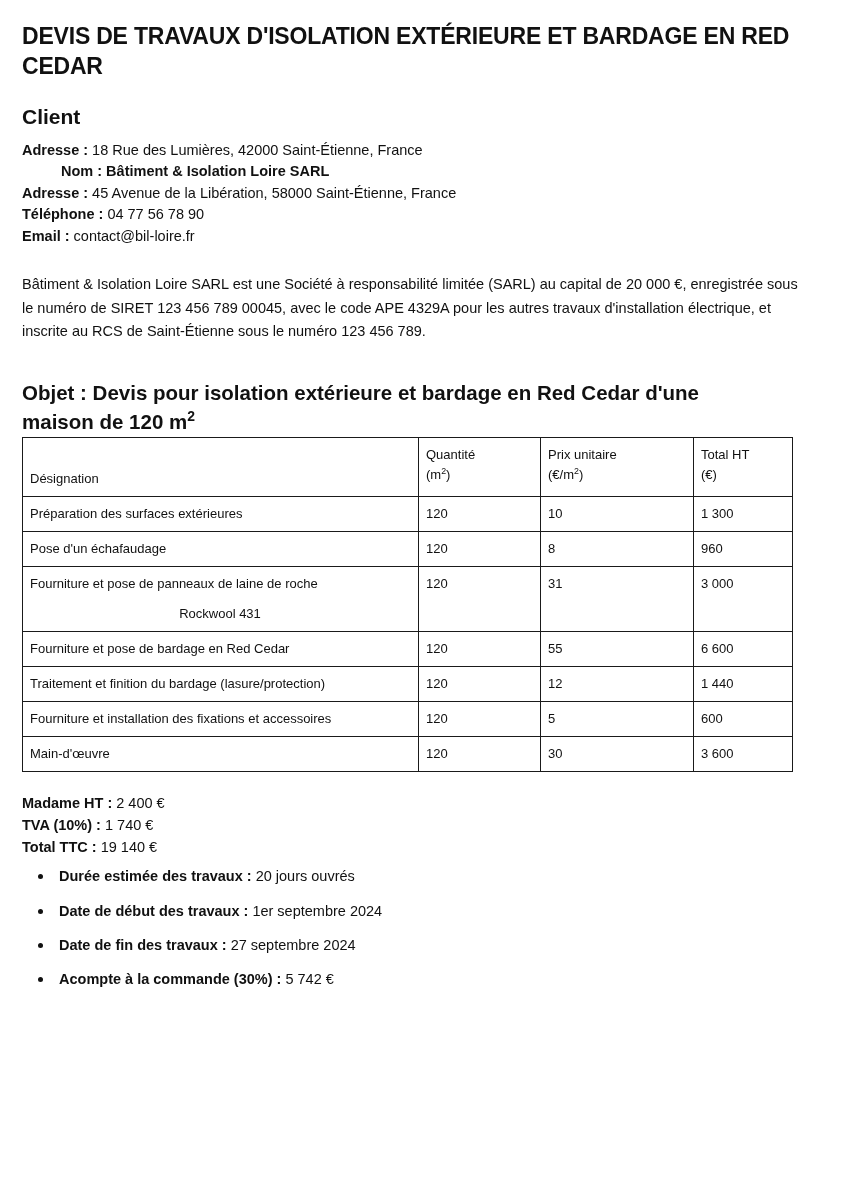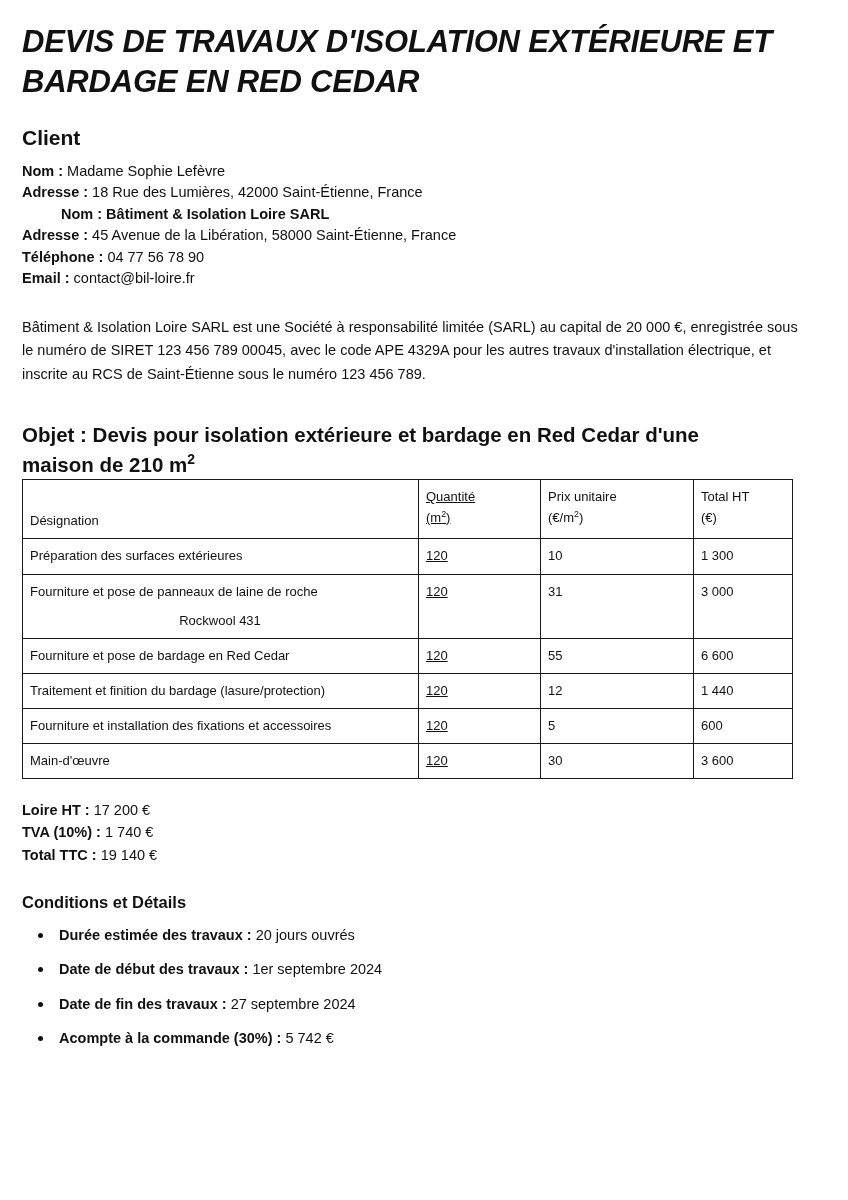--- a/index.html
+++ b/index.html
@@ -17,27 +17,26 @@
   .page {
     width: 848px;
     min-height: 1200px;
     box-sizing: border-box;
     padding: 22px 24px 10px 22px;
     position: relative;
   }
 
   
   .doc-title {
-    font-size: 31px;
+    font-size: 23px;
     font-weight: 700;
     line-height: 1.30;
     letter-spacing: -0.2px;
     margin: 0 0 19px 0;
     max-width: 806px;
-    font-style: italic;
   }
 
   
   .section-heading {
     font-size: 21px;
     font-weight: 700;
     line-height: 1.25;
     margin: 34px 0 10px 0;
   }
   .section-heading.first { margin-top: 22px; }
@@ -93,21 +92,21 @@
   }
   .devis-table thead th {
     vertical-align: top;
     height: 44px;
   }
   .devis-table thead th.col-designation {
     vertical-align: bottom;
   }
   .devis-table .hdr-l2 { display: block; }
   .col-designation { width: 380px; }
-  .col-qty { width: 106px; text-decoration: underline; }
+  .col-qty { width: 106px; }
   .col-price { width: 137px; }
   .col-total { width: 83px; }
   .devis-table tbody td { height: 19px; }
   .cell-line2 { display: block; margin-top: 9px; text-align: center; }
 
   
   .totals {
     font-size: 14.5px;
     line-height: 1.52;
     margin: 20px 0 0 0;
@@ -143,36 +142,35 @@
 </style>
 </head>
 <body>
 
 <div class="page">
 
   <h1 class="doc-title">DEVIS DE TRAVAUX D'ISOLATION EXTÉRIEURE ET BARDAGE EN RED CEDAR</h1>
 
   <h2 class="section-heading first">Client</h2>
   <div class="info-block">
-    <div class="info-line"><span class="lbl">Nom :</span><span> Madame Sophie Lefèvre</span></div>
     <div class="info-line"><span class="lbl">Adresse :</span><span> 18 Rue des Lumières, 42000 Saint-Étienne, France</span></div>
   </div>
 
   <div class="info-block">
     <div class="info-line all-bold">Nom : Bâtiment &amp; Isolation Loire SARL</div>
     <div class="info-line"><span class="lbl">Adresse :</span><span> 45 Avenue de la Libération, 58000 Saint-Étienne, France</span></div>
     <div class="info-line"><span class="lbl">Téléphone :</span><span> 04 77 56 78 90</span></div>
     <div class="info-line"><span class="lbl">Email :</span><span> contact@bil-loire.fr</span></div>
   </div>
 
   <p class="legal-paragraph">Bâtiment &amp; Isolation Loire SARL est une Société à responsabilité limitée (SARL) au capital de 20 000 €, enregistrée sous le numéro de SIRET 123 456 789 00045, avec le code APE 4329A pour les autres travaux d'installation électrique, et inscrite au RCS de Saint-Étienne sous le numéro 123 456 789.</p>
 
   <h2 class="objet-heading">
     <span>Objet : Devis pour isolation extérieure et bardage en Red Cedar d'une</span><br>
-    <span><span>maison de 210 m</span><sup>2</sup></span>
+    <span><span>maison de 120 m</span><sup>2</sup></span>
   </h2>
 
 
   <table class="devis-table">
     <thead>
       <tr>
         <th class="col-designation">Désignation</th>
         <th class="col-qty">
           <span>Quantité</span>
           <span class="hdr-l2"><span>(m</span><sup>2</sup><span>)</span></span>
@@ -188,20 +186,26 @@
       </tr>
     </thead>
     <tbody>
         <tr>
           <td class="col-designation"><span>Préparation des surfaces extérieures</span></td>
           <td class="col-qty">120</td>
           <td class="col-price">10</td>
           <td class="col-total">1 300</td>
         </tr>
         <tr>
+          <td class="col-designation"><span>Pose d'un échafaudage</span></td>
+          <td class="col-qty">120</td>
+          <td class="col-price">8</td>
+          <td class="col-total">960</td>
+        </tr>
+        <tr>
           <td class="col-designation"><span>Fourniture et pose de panneaux de laine de roche</span><span class="cell-line2">Rockwool 431</span></td>
           <td class="col-qty">120</td>
           <td class="col-price">31</td>
           <td class="col-total">3 000</td>
         </tr>
         <tr>
           <td class="col-designation"><span>Fourniture et pose de bardage en Red Cedar</span></td>
           <td class="col-qty">120</td>
           <td class="col-price">55</td>
           <td class="col-total">6 600</td>
@@ -221,26 +225,25 @@
         <tr>
           <td class="col-designation"><span>Main-d'œuvre</span></td>
           <td class="col-qty">120</td>
           <td class="col-price">30</td>
           <td class="col-total">3 600</td>
         </tr>
       </tbody>
   </table>
 
   <div class="totals">
-    <div><span class="lbl">Loire HT :</span><span> 17 200 €</span></div>
+    <div><span class="lbl">Madame HT :</span><span> 2 400 €</span></div>
     <div><span class="lbl">TVA (10%) :</span><span> 1 740 €</span></div>
     <div><span class="lbl">Total TTC :</span><span> 19 140 €</span></div>
   </div>
 
-  <h3 class="sub-heading">Conditions et Détails</h3>
   <ul class="conditions-list">
       <li><span class="lbl">Durée estimée des travaux :</span><span> 20 jours ouvrés</span></li>
       <li><span class="lbl">Date de début des travaux :</span><span> 1er septembre 2024</span></li>
       <li><span class="lbl">Date de fin des travaux :</span><span> 27 septembre 2024</span></li>
       <li><span class="lbl">Acompte à la commande (30%) :</span><span> 5 742 €</span></li>
     </ul>
 
 </div>
 
 </body></html>

